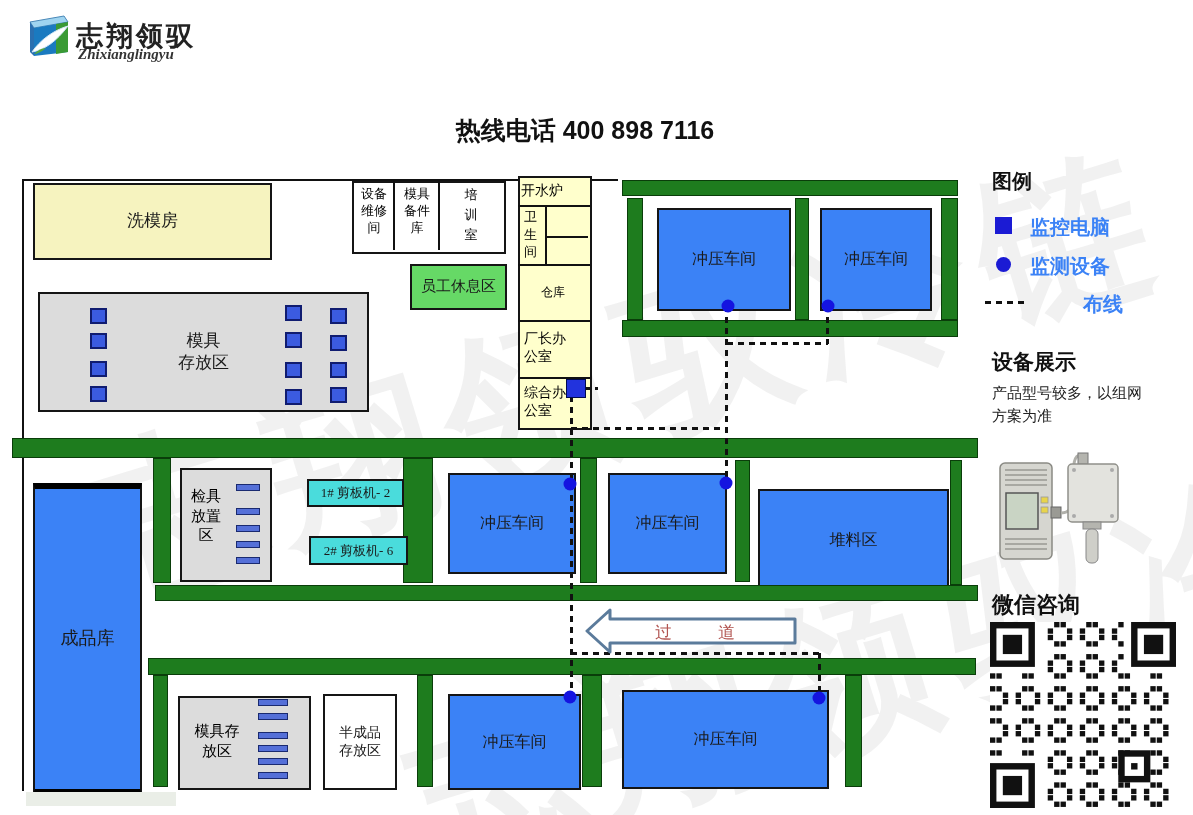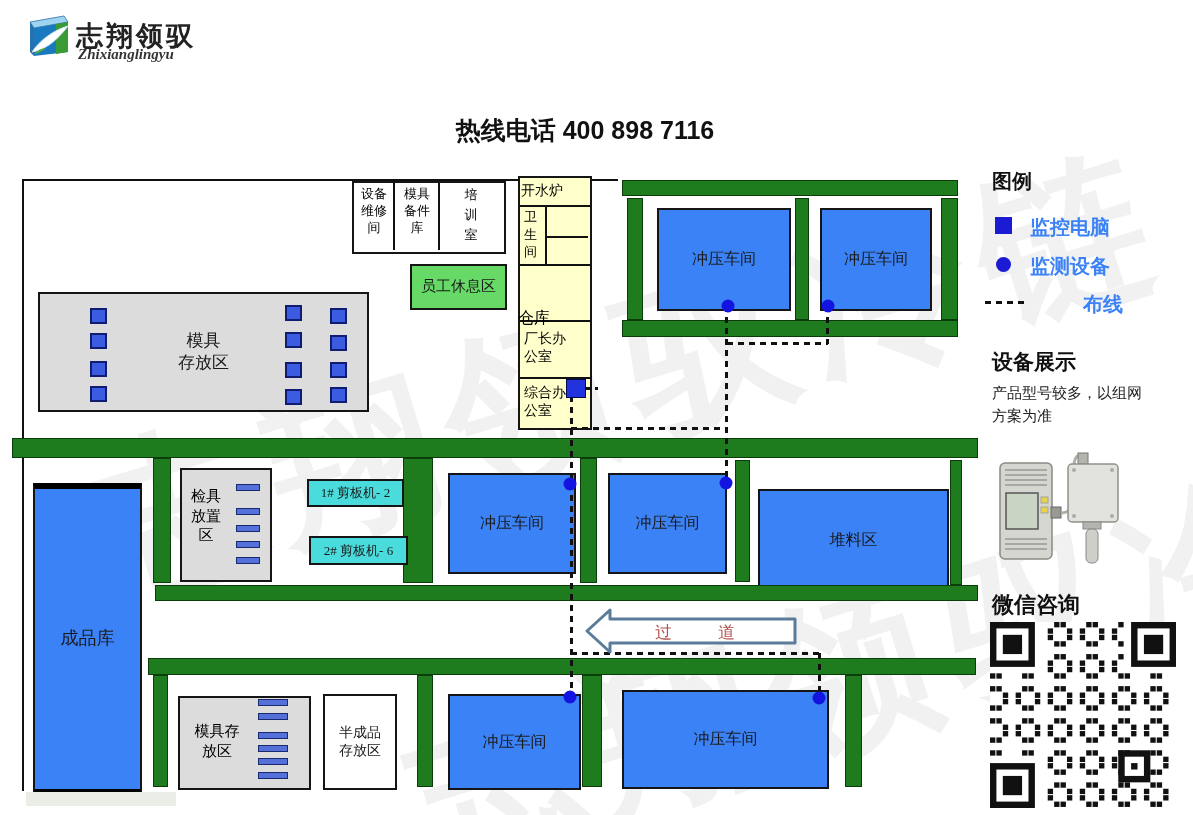--- a/index.html
+++ b/index.html
@@ -64,20 +64,23 @@
     <path d="M6,40 C14,28 28,18 42,14 C30,30 18,38 6,40 Z" fill="#ffffff" stroke="#cfe6f4" stroke-width="1"></path>
     <path d="M8,42 C12,38 16,36 20,36 C15,40 11,42 8,42 Z" fill="#57a83c"></path>
   </svg>
   <div class="brand-cn">志翔领驭</div>
   <div class="brand-en">Zhixianglingyu</div>
   <div class="hotline">热线电话 400 898 7116</div>
 
   <div class="wall" style="left:22px;top:179px;width:596px;height:2px;"></div>
   <div class="wall" style="left:22px;top:179px;width:2px;height:612px;"></div>
 
+  <div class="room yellow" style="left:33px;top:183px;width:235px;height:73px;font-size:17px;">
+    <span class="lbl">洗模房</span>
+  </div>
 
   <div class="room gray" style="left:38px;top:292px;width:327px;height:116px;font-size:17px;">
     <span class="lbl">模具
 存放区</span>
   </div>
 
   <div class="sq" style="left:90px;top:308px;"></div>
   <div class="sq" style="left:90px;top:333px;"></div>
   <div class="sq" style="left:90px;top:361px;"></div>
   <div class="sq" style="left:90px;top:386px;"></div>
@@ -111,21 +114,21 @@
   <div class="divline" style="left:518px;top:205px;width:72px;height:2px;"></div>
   <div class="divline" style="left:518px;top:264px;width:72px;height:2px;"></div>
   <div class="divline" style="left:518px;top:320px;width:72px;height:2px;"></div>
   <div class="divline" style="left:518px;top:377px;width:72px;height:2px;"></div>
   <div class="divline" style="left:545px;top:205px;width:2px;height:60px;"></div>
   <div class="divline" style="left:545px;top:236px;width:43px;height:2px;"></div>
   <div class="abs" style="left:521px;top:182px;font-size:14px;font-family:'Liberation Serif',serif;">开水炉</div>
   <div class="abs lbl" style="left:524px;top:208px;font-size:13px;line-height:1.35;font-family:'Liberation Serif',serif;">卫
 生
 间</div>
-  <div class="abs" style="left:518px;top:284px;width:70px;font-size:16px;font-family:'Liberation Serif',serif;margin-top:24px;">仓库</div>
+  <div class="abs" style="left:518px;top:284px;width:70px;text-align:center;font-size:12px;font-family:'Liberation Serif',serif;">仓库</div>
   <div class="abs lbl" style="left:524px;top:330px;font-size:14px;font-family:'Liberation Serif',serif;">厂长办
 公室</div>
   <div class="abs lbl" style="left:524px;top:384px;font-size:14px;font-family:'Liberation Serif',serif;">综合办
 公室</div>
 
   <div class="abs" style="left:566px;top:379px;width:18px;height:17px;background:#2233dd;border:1px solid #000a50;z-index:7;"></div>
 
   <div class="bar" style="left:622px;top:180px;width:336px;height:16px;"></div>
   <div class="bar" style="left:627px;top:198px;width:16px;height:122px;"></div>
   <div class="bar" style="left:795px;top:198px;width:14px;height:122px;"></div>

